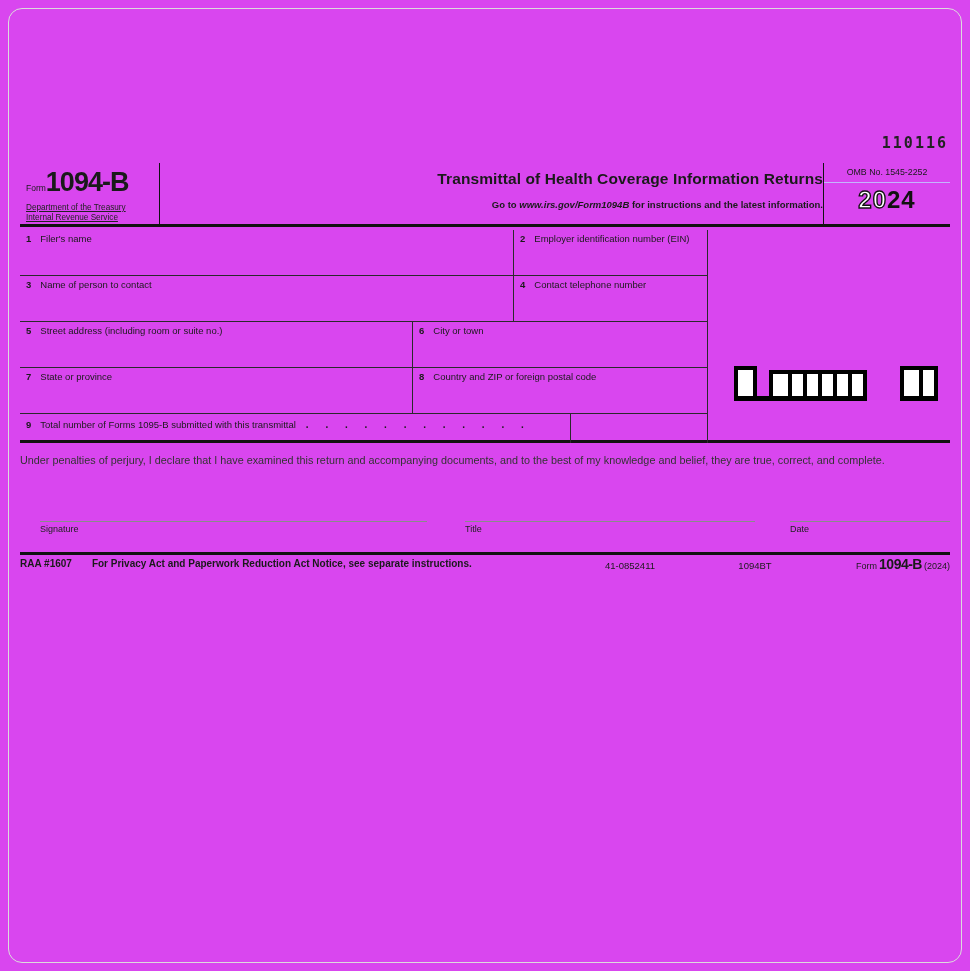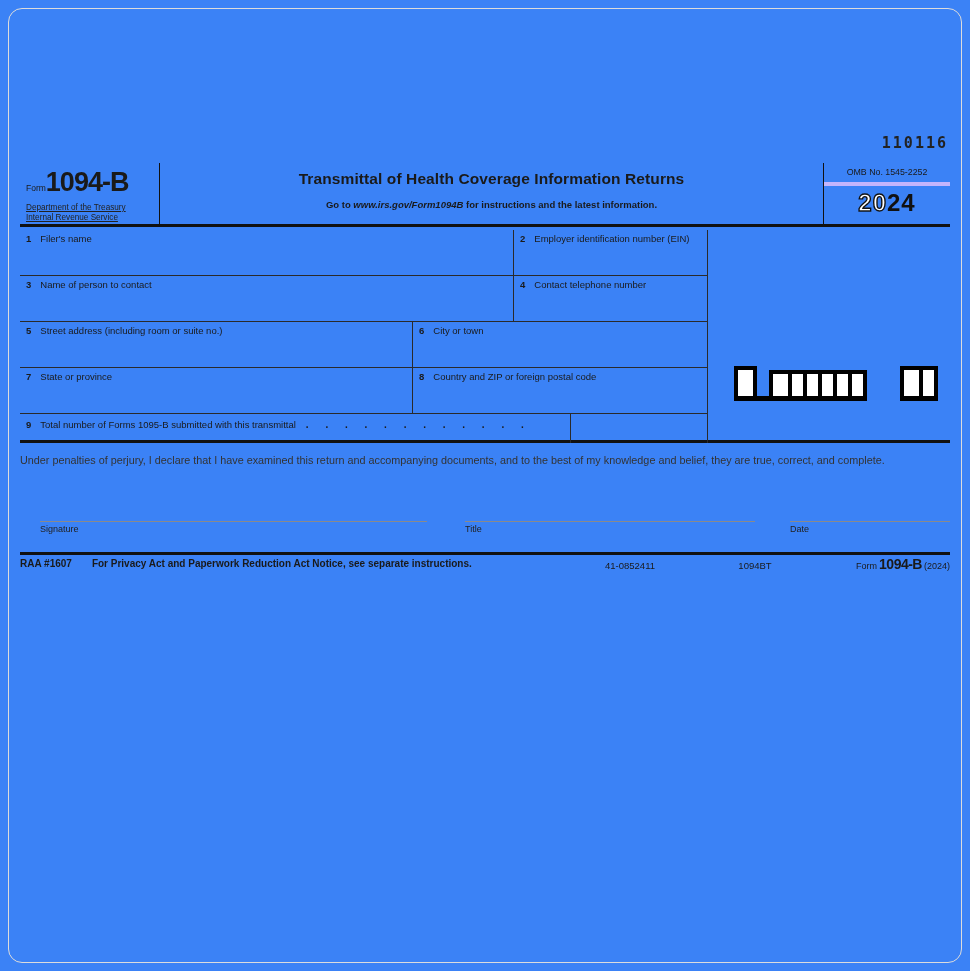--- a/index.html
+++ b/index.html
@@ -1,38 +1,38 @@
 <!DOCTYPE html>
 <html><head>
 <meta charset="utf-8">
 <style>
   * { margin:0; padding:0; box-sizing:border-box; }
   html,body { width:970px; height:971px; background:#ffffff; }
   body { font-family:"Liberation Sans","DejaVu Sans",sans-serif; color:#1a1a1a; }
-  .page { position:relative; width:970px; height:971px; background:#3b82f6; overflow:hidden; }
+  .page { position:relative; width:970px; height:971px; background:#d946ef; overflow:hidden; }
   .photo-frame { position:absolute; left:8px; top:8px; right:8px; bottom:8px;
                  border:1px solid #dcdcdc; border-radius:14px; pointer-events:none; }
 
   .serial { position:absolute; top:134px; right:22px; font-family:"DejaVu Sans Mono",monospace;
             font-size:15px; font-weight:700; letter-spacing:2px; color:#222; }
 
   
   .header { position:absolute; left:20px; top:163px; width:930px; height:64px;
             display:flex; border-bottom:3px solid #111; }
   .h-left { width:140px; border-right:1.5px solid #111; padding:4px 2px 0 6px; }
   .form-line { white-space:nowrap; }
   .form-word { font-size:8.5px; font-weight:400; vertical-align:baseline; }
   .form-num { font-size:27px; font-weight:800; letter-spacing:-1px; }
   .agency { font-size:8.2px; line-height:1.2; margin-top:5px; color:#222;text-decoration:underline; }
-  .h-center { flex:1; text-align:center; padding-top:7px; }
+  .h-center { flex:1; text-align:right; padding-top:7px; }
   .title { font-size:15.5px; font-weight:700; letter-spacing:0.1px; }
   .subtitle { font-size:9.5px; font-weight:700; margin-top:11px; }
   .subtitle .url { font-style:italic; }
   .h-right { width:127px; border-left:1.5px solid #111; text-align:center; }
-  .omb { font-size:8.8px; padding:4px 0 5px; border-bottom:4px solid #c4b5fd; }
+  .omb { font-size:8.8px; padding:4px 0 5px; border-bottom:1px solid #c4b5fd; }
   .year { font-size:24px; font-weight:700; padding-top:3px; letter-spacing:1px; }
   .y-outline { color:#fff; -webkit-text-stroke:1.4px #111; text-stroke:1.4px #111; }
   .y-solid { color:#111; }
 
   
   .grid { position:absolute; left:20px; top:230px; width:930px; height:213px;
           border-bottom:3px solid #111; }
   .cell { position:absolute; }
   .b-bottom { border-bottom:1px solid #2a2a2a; }
   .b-left { border-left:1px solid #2a2a2a; }

